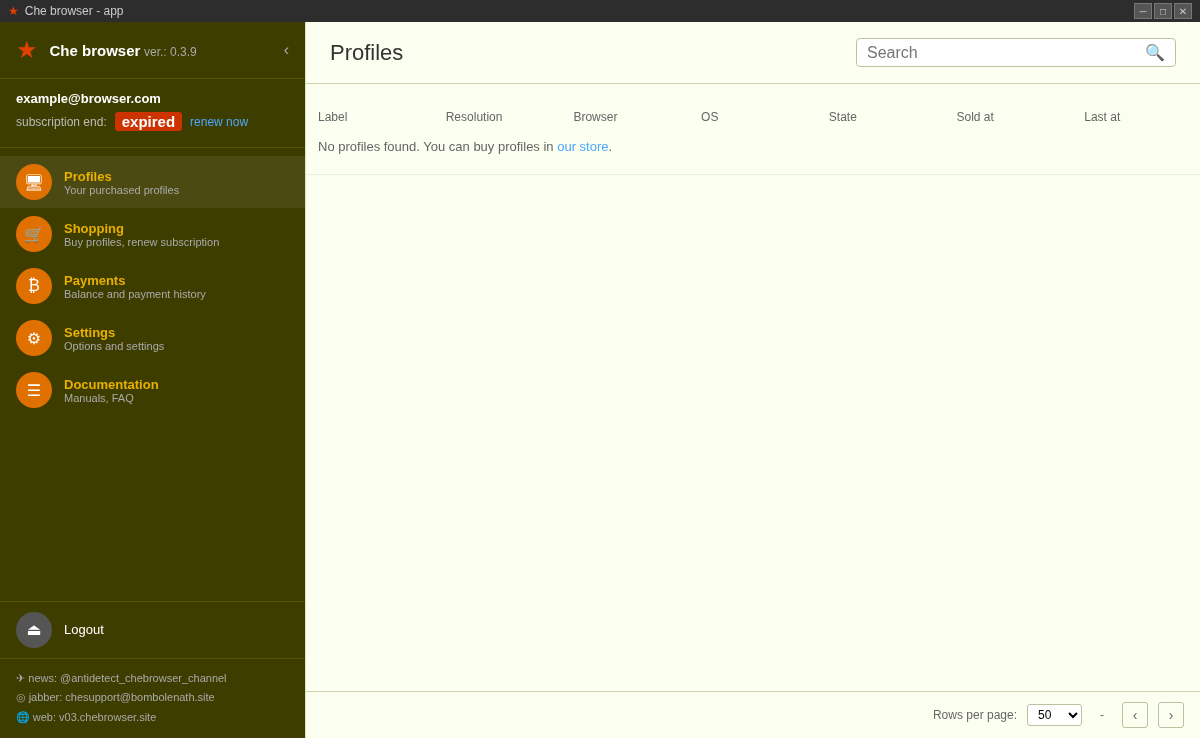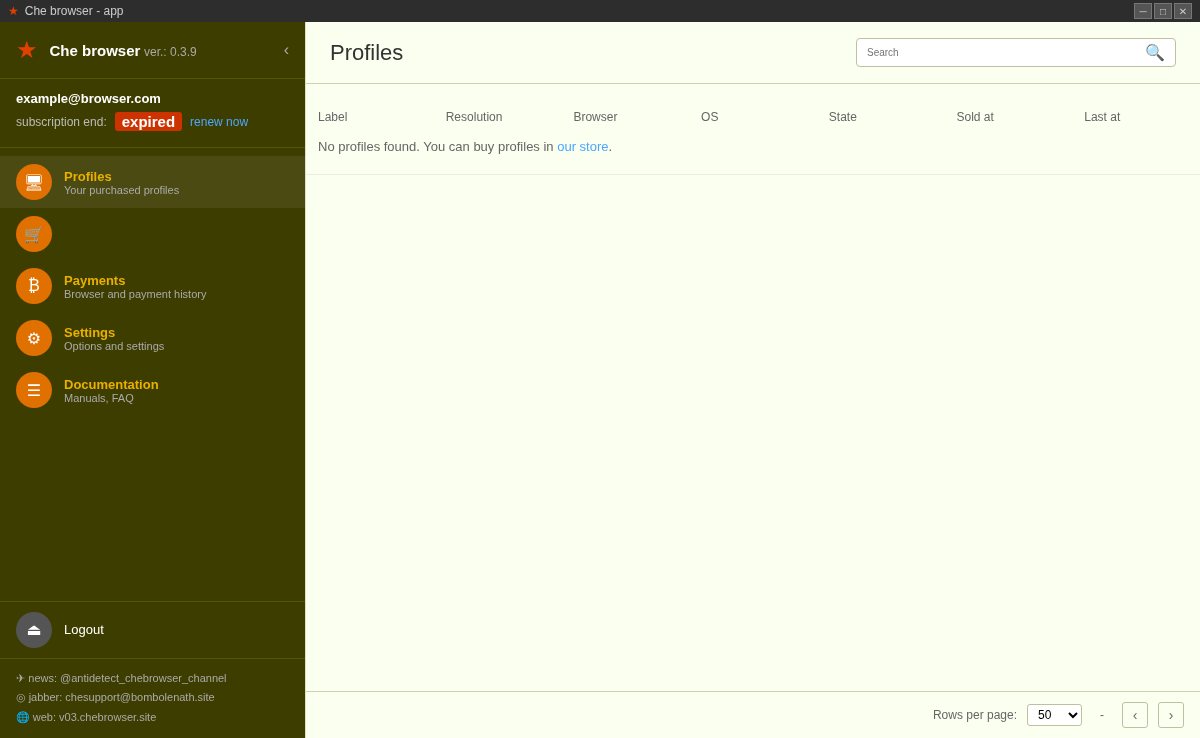--- a/index.html
+++ b/index.html
@@ -211,21 +211,21 @@
       border: 1px solid #c0c0a0;
       border-radius: 4px;
       background: #fff;
       padding: 4px 10px;
       width: 320px;
     }
     .search-input {
       border: none;
       outline: none;
       background: transparent;
-      font-size: 10px;
+      font-size: 16px;
       flex: 1;
       color: #333;
     }
     .search-icon-btn {
       background: none;
       border: none;
       cursor: pointer;
       color: #888;
       font-size: 16px;
     }
@@ -345,27 +345,31 @@
       <div class="nav-item active">
         <div class="nav-icon">🖥</div>
         <div class="nav-text-group">
           <div class="nav-title">Profiles</div>
           <div class="nav-subtitle">Your purchased profiles</div>
         </div>
       </div>
 
       <div class="nav-item">
         <div class="nav-icon">🛒</div>
+        <div class="nav-text-group">
+          <div class="nav-title">Shopping</div>
+          <div class="nav-subtitle">Buy profiles, renew subscription</div>
+        </div>
       </div>
 
       <div class="nav-item">
         <div class="nav-icon">₿</div>
         <div class="nav-text-group">
           <div class="nav-title">Payments</div>
-          <div class="nav-subtitle">Browser and payment history</div>
+          <div class="nav-subtitle">Balance and payment history</div>
         </div>
       </div>
 
       <div class="nav-item">
         <div class="nav-icon">⚙</div>
         <div class="nav-text-group">
           <div class="nav-title">Settings</div>
           <div class="nav-subtitle">Options and settings</div>
         </div>
       </div>

